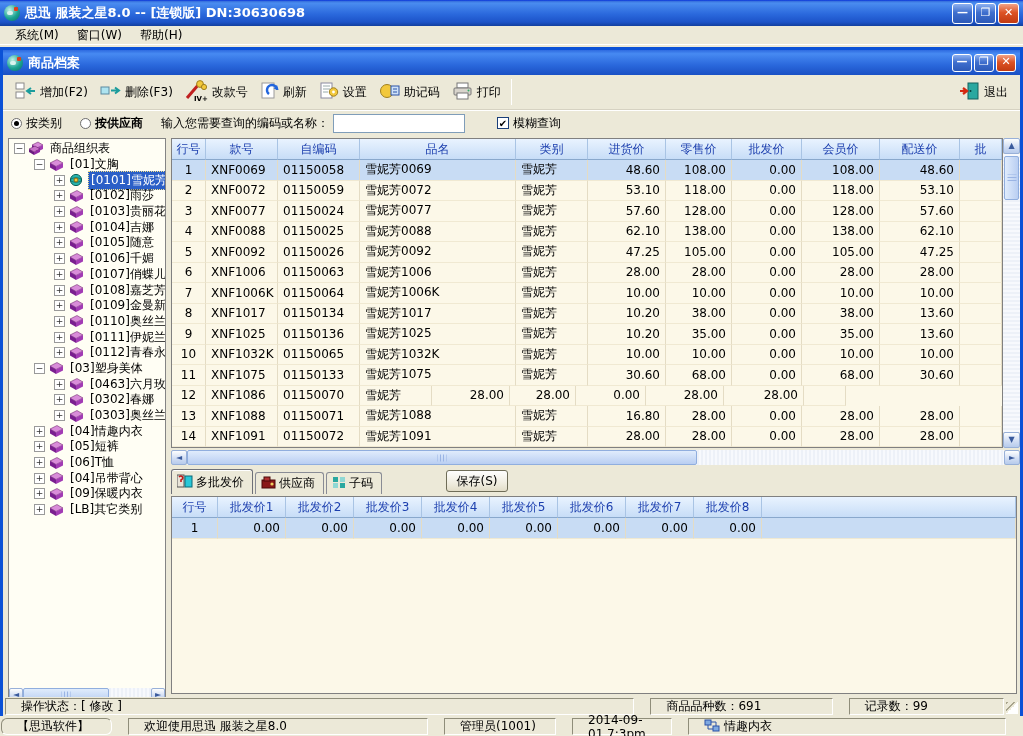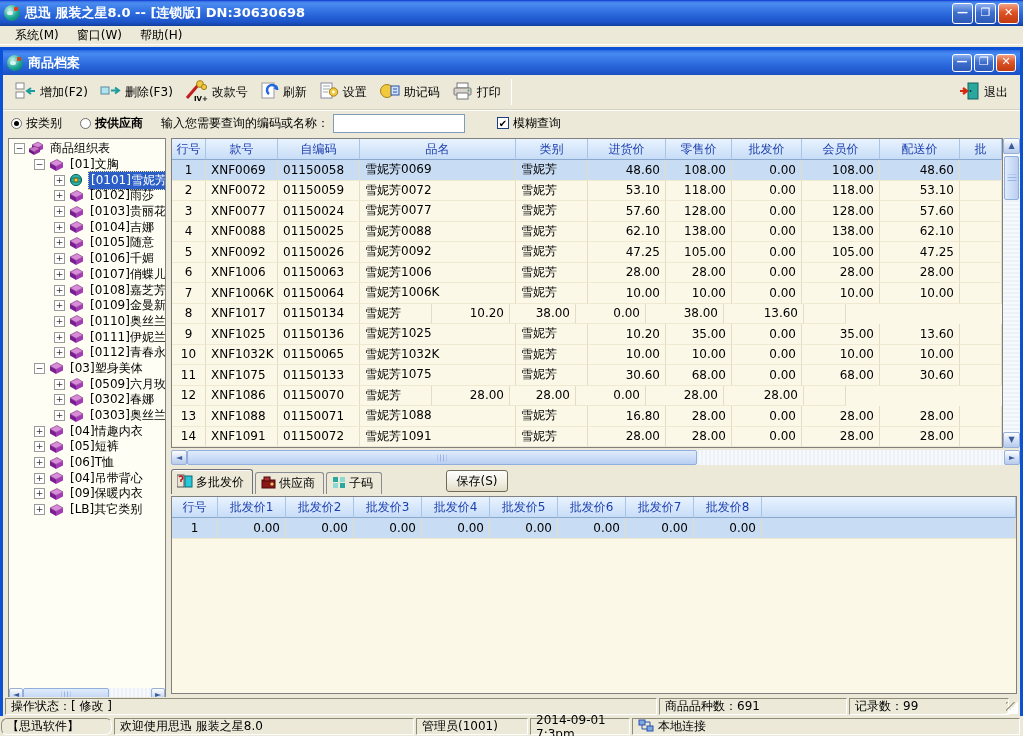--- a/index.html
+++ b/index.html
@@ -95,21 +95,21 @@
   .tab { display:flex; align-items:center; gap:3px; padding:3px 8px 3px 5px; border:1px solid #898c95; border-bottom:none;
     border-radius:3px 3px 0 0; background:#ECE9D8; margin-right:2px; height:22px; }
   .tab.active { height:25px; border-color:#6d7078; box-shadow:inset 0 1px 0 #fff; }
   .savebtn { margin-left:62px; margin-bottom:2px; width:62px; height:22px; border:1px solid #6f6d58; border-radius:3px;
     background:linear-gradient(#fefefe,#f0ede0 60%,#e2ddc8); font-size:12px;
     font-family:"DejaVu Sans","Liberation Sans",sans-serif; display:flex; align-items:center; justify-content:center; }
   .lowerwrap { position:absolute; left:168px; top:446px; width:846px; height:198px; border:1px solid #808080; background:#fcf8e8; overflow:hidden; }
 
   
   .doc-status { position:absolute; left:0; top:647px; width:1017px; height:19px; background:#ECE9D8; display:flex; align-items:center; }
-  .spanel { height:17px; border:1px solid; border-color:#8f8d7a #fff #fff #8f8d7a; display:flex; align-items:center; padding:0 5px; margin-right:2px; }
+  .spanel { height:17px; border:1px solid; border-color:#8f8d7a #fff #fff #8f8d7a; display:flex; align-items:center; padding:0 15px; margin-right:16px; }
   .app-status { position:absolute; left:0; top:717px; width:1023px; height:19px; background:#ECE9D8; display:flex; align-items:center; padding:0 1px; }
   .grip-corner { position:absolute; right:2px; top:652px; width:12px; height:12px;
     background:linear-gradient(135deg,transparent 50%,#fff 50%),repeating-linear-gradient(135deg,#a8a48c 0 2px,transparent 2px 5px); }
 </style>
 </head>
 <body>
 
 <div class="titlebar">
   <span class="app-ico"></span>
   <span>思迅 服装之星8.0 -- [连锁版] DN:30630698</span>
@@ -405,21 +405,21 @@
         </div>
         <div class="tree-row" style="padding-left: 45px;">
           <span class="expander">+</span>
           <span class="tree-ico">
             <svg width="17" height="14">
               <polygon points="2,5 9,1.5 15,5 8,8.5" fill="#d98cd9" stroke="#5a105a" stroke-width="0.5"></polygon>
               <polygon points="2,5 8,8.5 8,13 2,9.5" fill="#7a1f8f"></polygon>
               <polygon points="8,8.5 15,5 15,9.5 8,13" fill="#a23bb4"></polygon>
             </svg>
           </span>
-          <span class="tree-label">[0509]六月玫</span>
+          <span class="tree-label">[0463]六月玫</span>
         </div>
         <div class="tree-row" style="padding-left: 45px;">
           <span class="expander">+</span>
           <span class="tree-ico">
             <svg width="17" height="14">
               <polygon points="2,5 9,1.5 15,5 8,8.5" fill="#d98cd9" stroke="#5a105a" stroke-width="0.5"></polygon>
               <polygon points="2,5 8,8.5 8,13 2,9.5" fill="#7a1f8f"></polygon>
               <polygon points="8,8.5 15,5 15,9.5 8,13" fill="#a23bb4"></polygon>
             </svg>
           </span>
@@ -616,20 +616,21 @@
         <div class="gcell ar" style="width: 66px;">10.00</div>
         <div class="gcell ar" style="width: 70px;">0.00</div>
         <div class="gcell ar" style="width: 78px;">10.00</div>
         <div class="gcell ar" style="width: 80px;">10.00</div>
         <div class="gcell al" style="width: 42px;"></div>
       </div>
       <div class="grow" style="height: 20.5px;">
         <div class="gcell ac" style="width: 34px;">8</div>
         <div class="gcell al" style="width: 72px;">XNF1017</div>
         <div class="gcell al" style="width: 82px;">01150134</div>
+        <div class="gcell al" style="width: 156px;">雪妮芳1017</div>
         <div class="gcell al" style="width: 72px;">雪妮芳</div>
         <div class="gcell ar" style="width: 78px;">10.20</div>
         <div class="gcell ar" style="width: 66px;">38.00</div>
         <div class="gcell ar" style="width: 70px;">0.00</div>
         <div class="gcell ar" style="width: 78px;">38.00</div>
         <div class="gcell ar" style="width: 80px;">13.60</div>
         <div class="gcell al" style="width: 42px;"></div>
       </div>
       <div class="grow" style="height: 20.5px;">
         <div class="gcell ac" style="width: 34px;">9</div>
@@ -798,15 +799,15 @@
   <span class="spanel" style="width:111px;border-radius:6px;">【思迅软件】</span>
   <span class="spanel" style="width:300px;">欢迎使用思迅  服装之星8.0</span>
   <span class="spanel" style="width:112px;">管理员(1001)</span>
   <span class="spanel" style="width:100px;">2014-09-01  7:3pm</span>
   <span class="spanel" style="flex:1;gap:4px;">
     <span><svg width="16" height="13">
           <rect x="1" y="1" width="6" height="5" fill="#7ea8e0" stroke="#2a52a8"></rect>
           <rect x="9" y="7" width="6" height="5" fill="#7ea8e0" stroke="#2a52a8"></rect>
           <path d="M4 6 v4 h5 M12 7 v-4 h-5" stroke="#2a52a8" fill="none"></path>
         </svg></span>
-    <span>本地连接</span>
+    <span>情趣内衣</span>
   </span>
 </div>
 
 </body></html>

